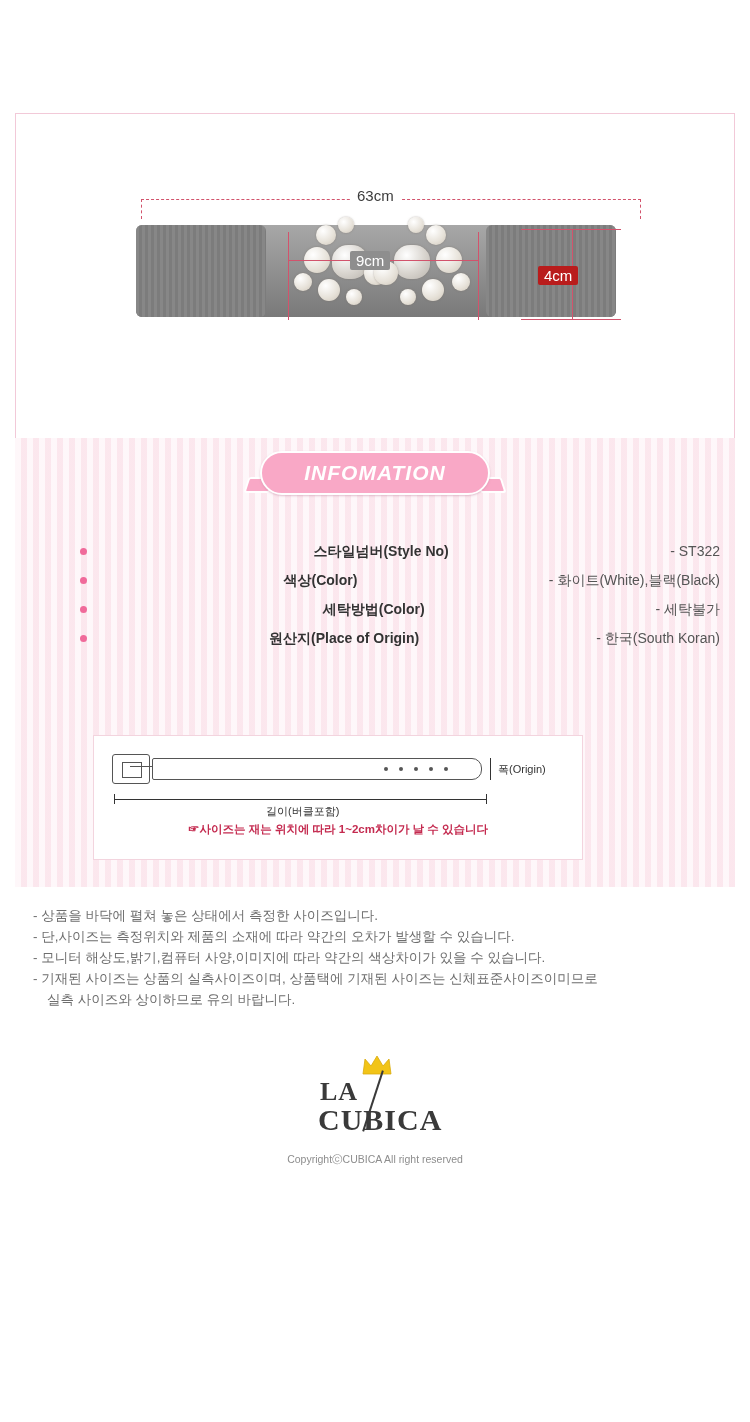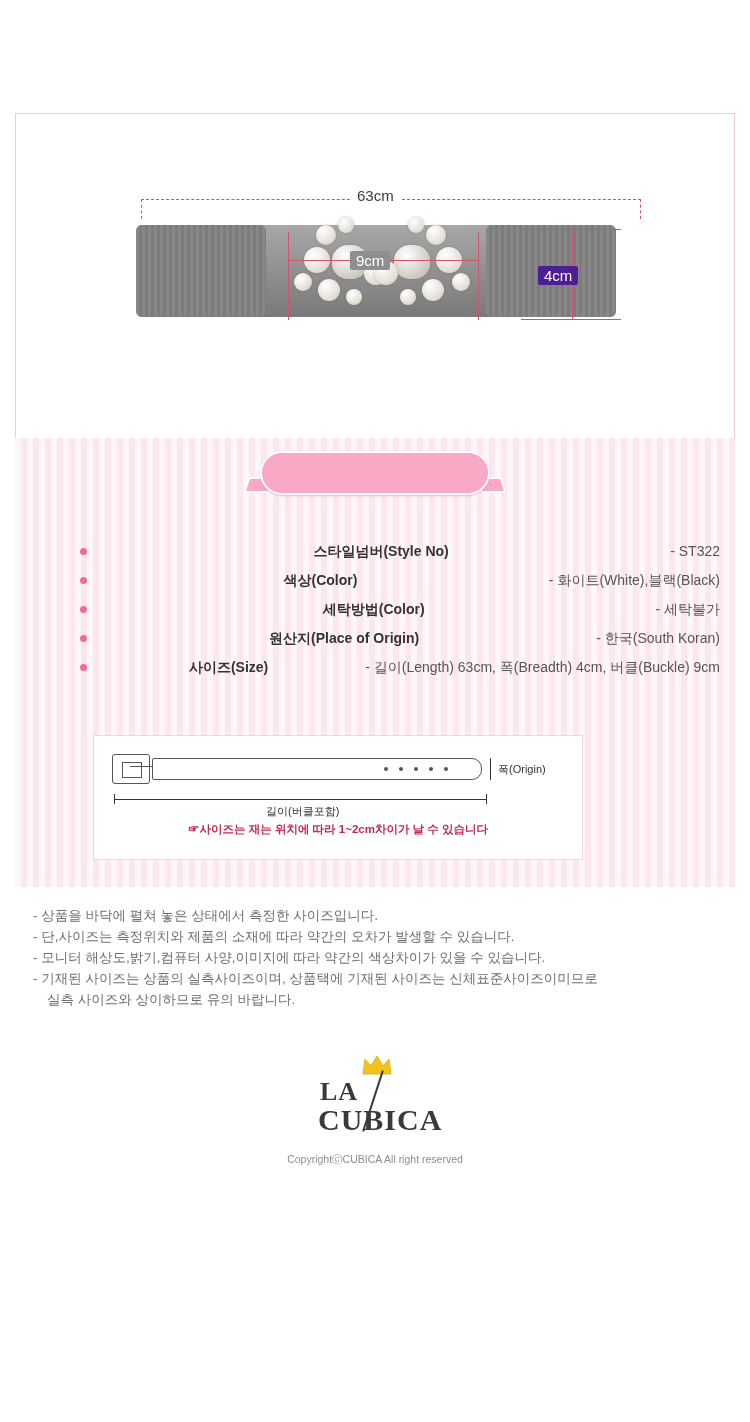--- a/index.html
+++ b/index.html
@@ -110,21 +110,21 @@
     font-size: 15px;
     padding: 1px 6px;
     white-space: nowrap;
   }
   .dim-label.gray {
     background: #8e8e8e;
     color: #ffffff;
     border-radius: 2px;
   }
   .dim-label.gray2 {
-    background: #4c1d95;
+    background: #b91c1c;
     color: #ffffff;
     border-radius: 2px;
   }
 
   
   .info-section {
     position: absolute;
     left: 15px;
     top: 438px;
     width: 720px;
@@ -416,20 +416,21 @@
   <div class="dim-solid-v" style="left:556px; top:115px; height:90px;"></div>
   <div class="dim-label gray2" style="left:522px; top:152px;">4cm</div>
 </div>
 
 <div class="info-section">
 
   <div class="info-banner">
     <div class="tail-l"></div>
     <div class="tail-r"></div>
     <div class="ribbon"></div>
+    <div class="ribbon-text">INFOMATION</div>
   </div>
 
   <div class="spec-list">
     <div class="spec-item">
       <span class="spec-bullet"></span>
       <span class="spec-label">스타일넘버(Style No)</span>
       <span class="spec-value">- ST322</span>
     </div>
     <div class="spec-item">
       <span class="spec-bullet"></span>
@@ -439,25 +440,20 @@
     <div class="spec-item">
       <span class="spec-bullet"></span>
       <span class="spec-label">세탁방법(Color)</span>
       <span class="spec-value">- 세탁불가</span>
     </div>
     <div class="spec-item">
       <span class="spec-bullet"></span>
       <span class="spec-label">원산지(Place of Origin)</span>
       <span class="spec-value">- 한국(South Koran)</span>
     </div>
-    <div class="spec-item">
-      <span class="spec-bullet"></span>
-      <span class="spec-label">사이즈(Size)</span>
-      <span class="spec-value">- 길이(Length) 63cm, 폭(Breadth) 4cm, 버클(Buckle) 9cm</span>
-    </div>
   </div>
 
   <div class="measure-box">
     <div class="mb-buckle"></div>
     <div class="mb-prong"></div>
     <div class="mb-belt"></div>
     <div class="mb-hole" style="left:290px;"></div>
     <div class="mb-hole" style="left:305px;"></div>
     <div class="mb-hole" style="left:320px;"></div>
     <div class="mb-hole" style="left:335px;"></div>

